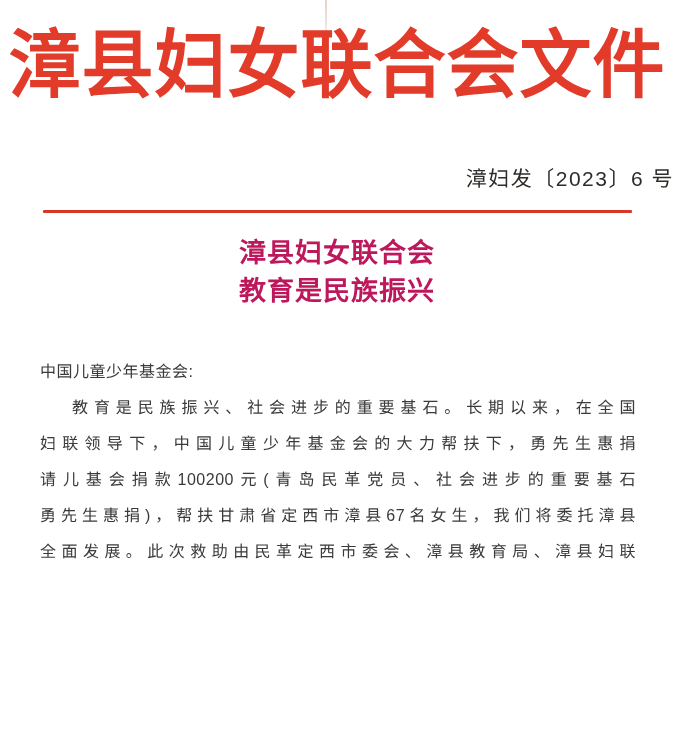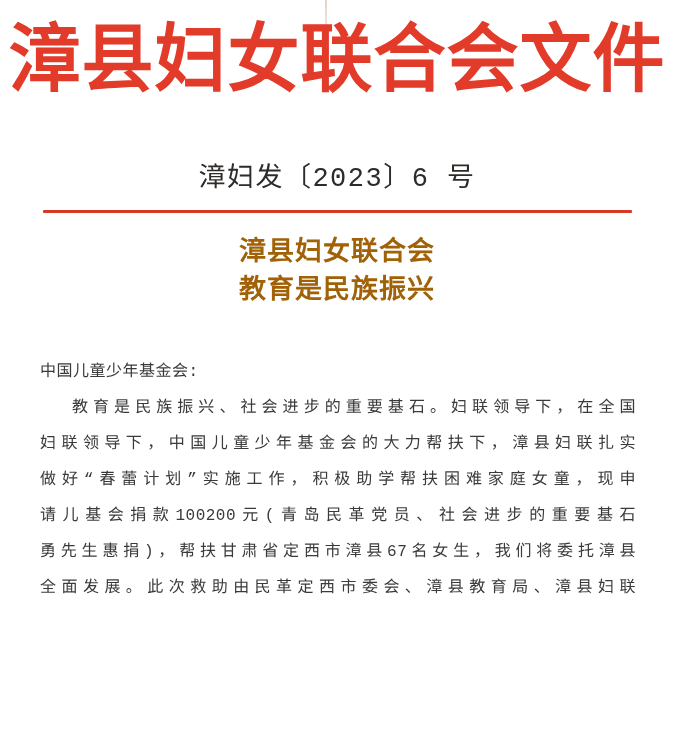--- a/index.html
+++ b/index.html
@@ -6,21 +6,21 @@
     margin: 0;
     padding: 0;
     background: #ffffff;
   }
   .page {
     position: relative;
     width: 674px;
     height: 756px;
     background: #ffffff;
     overflow: hidden;
-    font-family: Liberation Mono, monospace;
+    font-family: Liberation Sans, sans-serif;
   }
   
   .crease {
     position: absolute;
     left: 325px;
     top: 0;
     width: 2px;
     height: 64px;
     background: linear-gradient(to bottom, rgba(205,150,140,0.45), rgba(205,150,140,0.0));
     pointer-events: none;
@@ -32,40 +32,40 @@
     line-height: 90px;
     font-weight: 700;
     color: #e23b2a;
     letter-spacing: 1px;
     white-space: nowrap;
     transform: scaleY(1.04);
     transform-origin: top center;
   }
   .doc-number {
     margin-top: 58px;
-    text-align: center;
-    font-size: 27px;
+    text-align: right;
+    font-size: 21px;
     line-height: 26px;
     color: #2e2b29;
     letter-spacing: 1.5px;
   }
   .divider {
     margin: 18px auto 0 auto;
     width: 589px;
     height: 3px;
     background: #d63828;
     border-radius: 1px;
   }
   .doc-title {
     margin-top: 21px;
     text-align: center;
     font-size: 27px;
     line-height: 38px;
     font-weight: 700;
-    color: #a16207;
+    color: #be185d;
     letter-spacing: 1px;
   }
   .body-text {
     margin-top: 44px;
     padding: 0 38px 0 40px;
     font-size: 16px;
     color: #3a3a3a;
     letter-spacing: 0.5px;
   }
   .body-line {
@@ -95,20 +95,19 @@
 
   <div class="divider"></div>
 
   <div class="doc-title">
     <div class="title-line">漳县妇女联合会</div>
     <div class="title-line">教育是民族振兴</div>
   </div>
 
   <div class="body-text">
     <div class="body-line">中国儿童少年基金会:</div>
-    <div class="body-line jline indent">教育是民族振兴、社会进步的重要基石。妇联领导下，在全国</div>
-    <div class="body-line jline">妇联领导下，中国儿童少年基金会的大力帮扶下，漳县妇联扎实</div>
-    <div class="body-line jline">做好“春蕾计划”实施工作，积极助学帮扶困难家庭女童，现申</div>
+    <div class="body-line jline indent">教育是民族振兴、社会进步的重要基石。长期以来，在全国</div>
+    <div class="body-line jline">妇联领导下，中国儿童少年基金会的大力帮扶下，勇先生惠捐</div>
     <div class="body-line jline">请儿基会捐款100200元(青岛民革党员、社会进步的重要基石</div>
     <div class="body-line jline">勇先生惠捐)，帮扶甘肃省定西市漳县67名女生，我们将委托漳县</div>
     <div class="body-line jline">全面发展。此次救助由民革定西市委会、漳县教育局、漳县妇联</div>
   </div>
 </div>
 
 </body></html>

